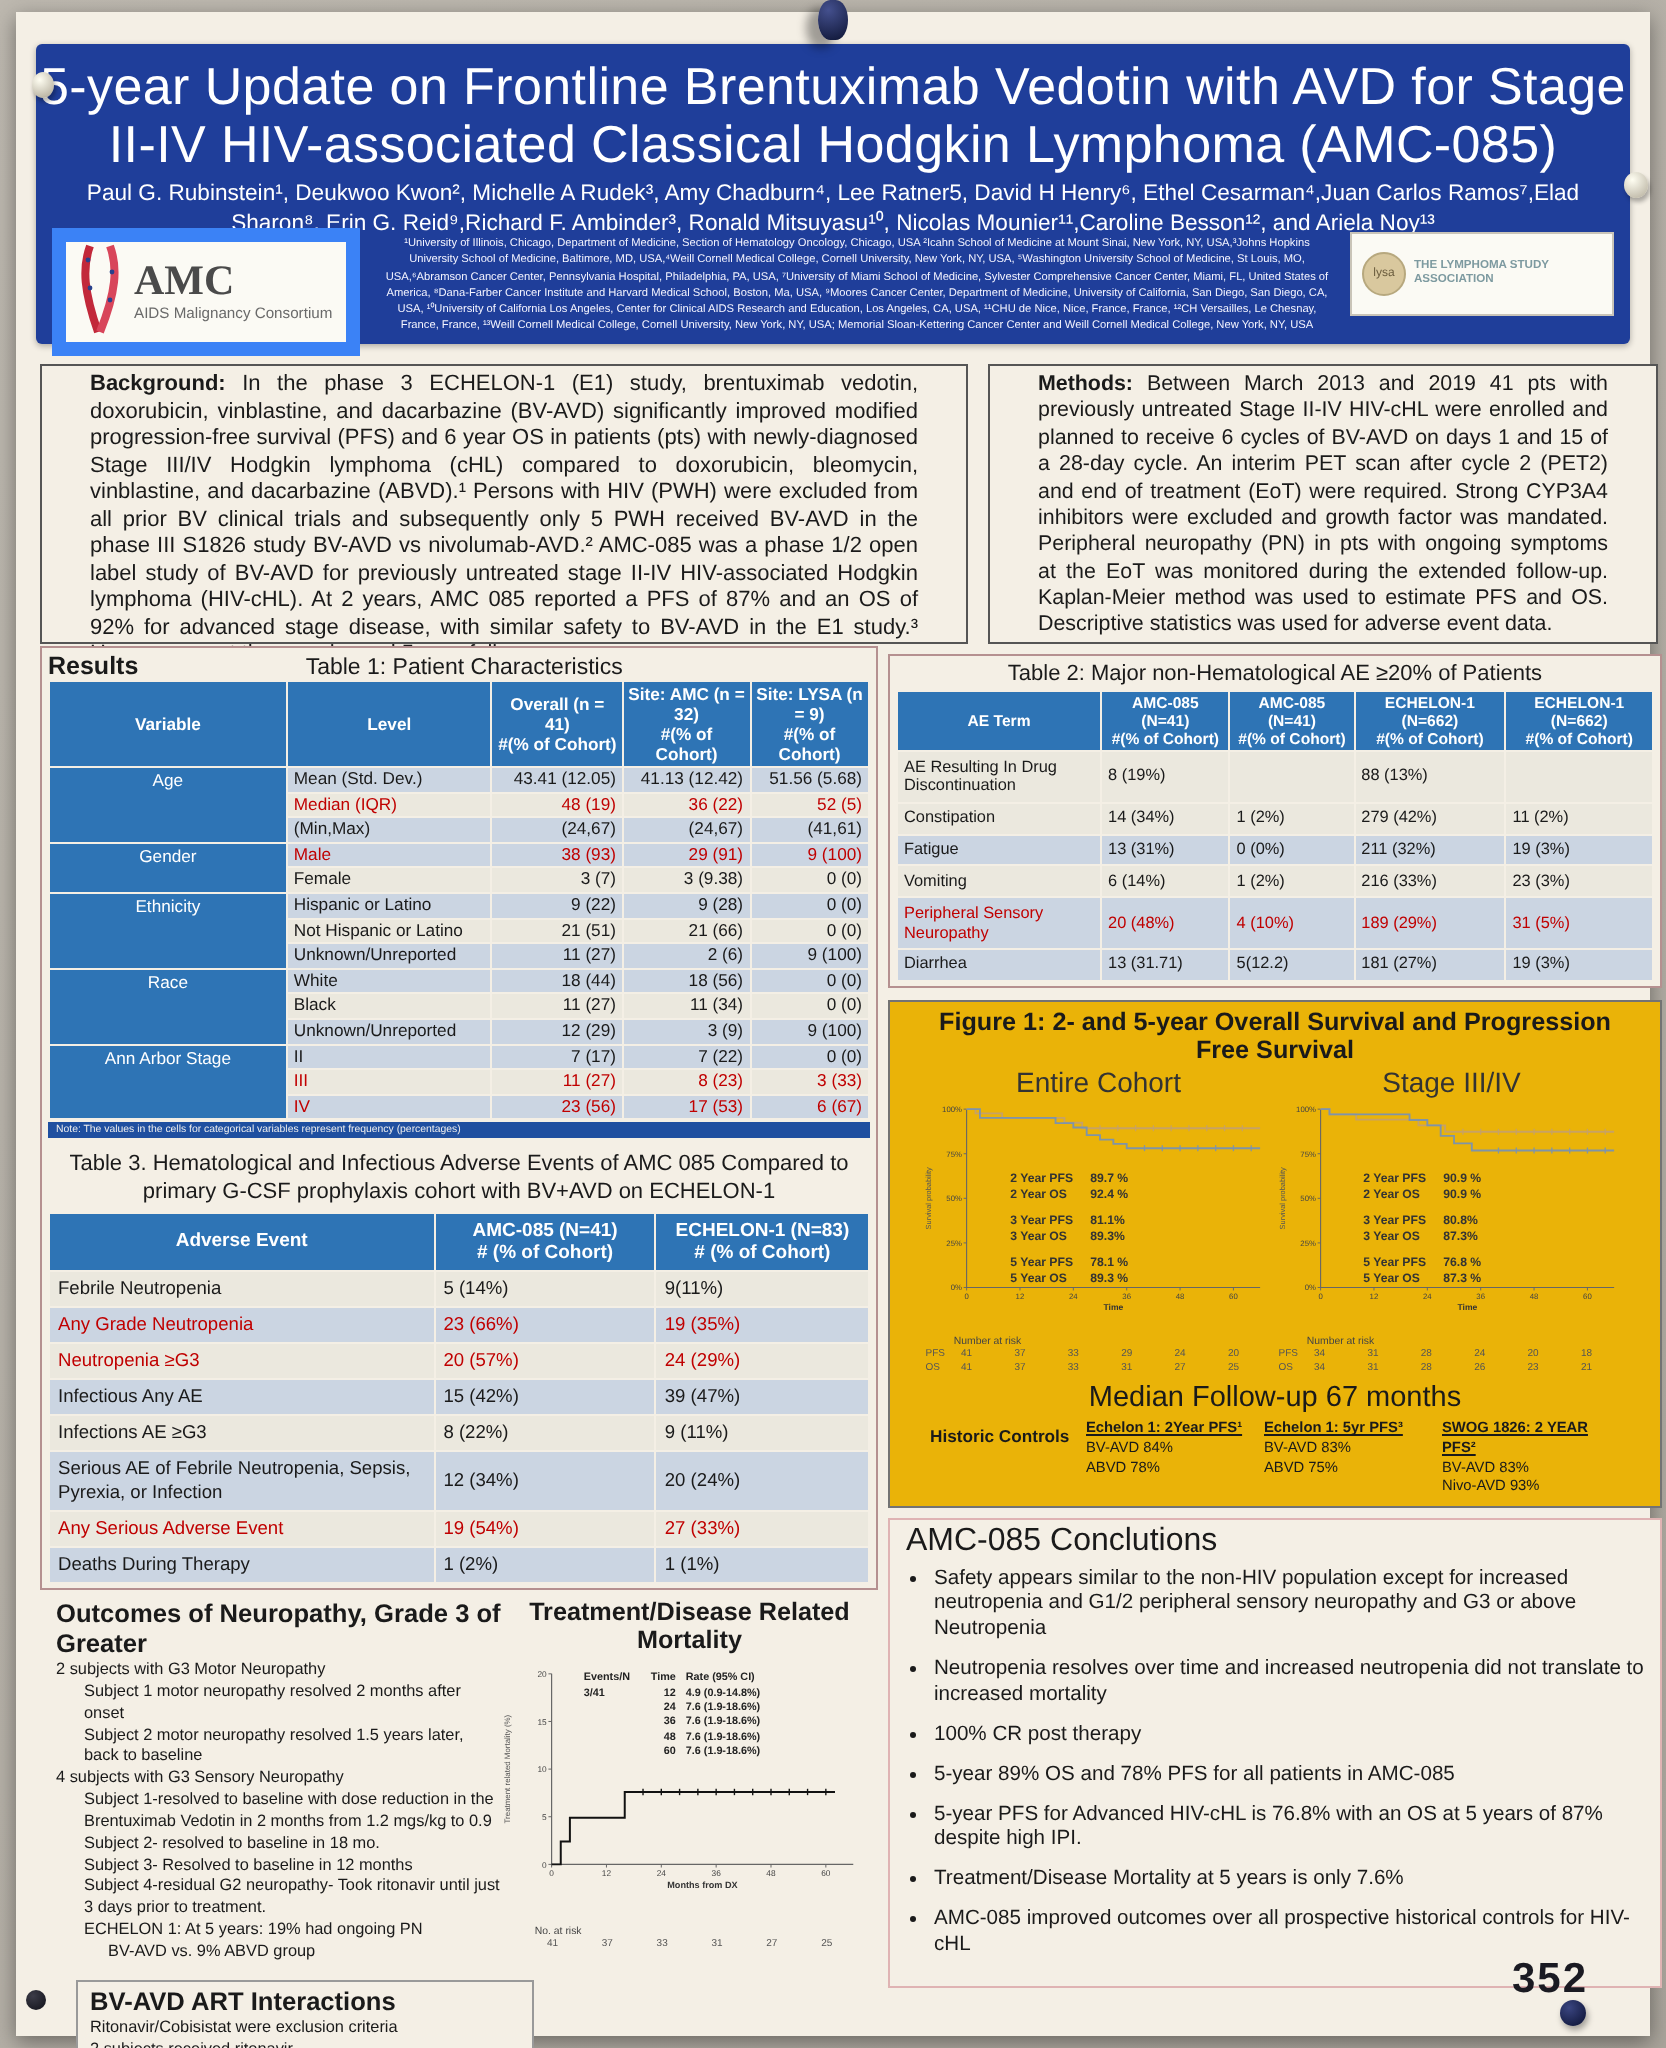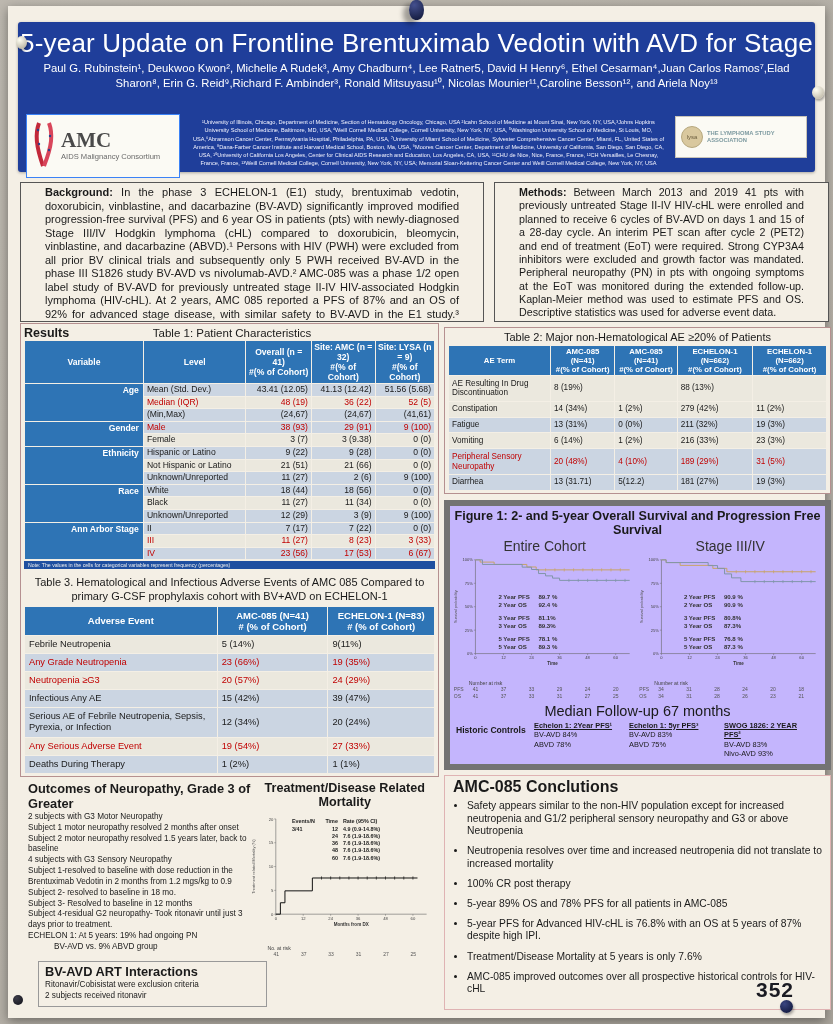--- a/index.html
+++ b/index.html
@@ -9,21 +9,21 @@
   .poster{position:absolute;left:8px;top:6px;width:817px;height:1012px;
           background:#f4efe5;box-shadow:0 3px 10px rgba(0,0,0,.4)}
   
   .header{position:absolute;left:10px;top:16px;width:797px;height:150px;background:#1f3e9a;
           border-radius:3px;color:#fff;box-shadow:0 1px 3px rgba(0,0,0,.3)}
   .title{font-size:26px;font-weight:normal;text-align:center;line-height:1.12;padding-top:7px;letter-spacing:.2px}
   .authors{font-size:11.3px;text-align:center;margin-top:3px;line-height:1.28;padding:0 16px;font-weight:500}
   .affil{position:absolute;left:172px;right:148px;bottom:5px;font-size:5.6px;line-height:1.45;
          text-align:center;color:#f4f4ff}
   .amc-card{position:absolute;left:8px;bottom:-6px;width:154px;height:64px;background:#fbfaf4;
-            border:1px solid #3b82f6;display:flex;align-items:center;padding:2px 4px;box-sizing:border-box;color:#444}
+            border:7px solid #3b82f6;display:flex;align-items:center;padding:2px 4px;box-sizing:border-box;color:#444}
   .amc-text{margin-left:4px}
   .amc-abbr{font-family:"Liberation Serif",serif;font-size:21px;font-weight:bold;color:#4a4a4a;line-height:1}
   .amc-name{font-size:7.6px;color:#6a6a6a;line-height:1.15;margin-top:2px;max-width:100px}
   .lysa-card{position:absolute;right:8px;bottom:14px;width:132px;height:42px;background:#fbfaf4;
              border:1px solid #c9c4b8;display:flex;align-items:center;padding:2px 5px;box-sizing:border-box}
   .lysa-circle{width:20px;height:20px;border-radius:50%;background:#d9c89e;border:1px solid #b7a87e;
                color:#6b5d3e;font-size:6px;display:flex;align-items:center;justify-content:center;flex:none}
   .lysa-name{font-size:5.8px;color:#7d9aa0;font-weight:bold;line-height:1.25;margin-left:4px}
   
   .box{position:absolute;border:1px solid #555;padding:3px 24px;text-align:justify;box-sizing:border-box;background:#f4efe5}
@@ -36,21 +36,21 @@
   .tbox{border:1px solid #b59090;padding:2px 3px;background:#f4efe5}
   .t2box{border:1px solid #b59090;padding:2px 3px;background:#f4efe5}
   .results-row{display:flex;align-items:baseline}
   .results-lbl{font-size:12.5px;font-weight:bold}
   .t1-title{flex:1;text-align:center;font-size:11.5px;margin-right:40px}
   
   table{border-collapse:collapse;width:100%;table-layout:fixed}
   th,td{border:1px solid #f4efe5;overflow:hidden}
   thead th{background:#2e74b5;color:#fff;font-weight:bold;text-align:center;white-space:pre-line;
            padding:1px 2px;vertical-align:middle}
-  th.varcell{background:#2e74b5;color:#fff;font-weight:bold;text-align:right;vertical-align:top;padding:1px 4px}
+  th.varcell{background:#2e74b5;color:#fff;font-weight:normal;text-align:center;vertical-align:top;padding:1px 4px}
   tr.sA td{background:#cbd5e2}
   tr.sB td{background:#ebe8de}
   tr.redrow td{color:#c00000}
   .t1 table{font-size:8.6px}
   .t1 td{padding:0 3px;text-align:right;line-height:1.35}
   .t1 td:first-of-type{text-align:left}
   .note-bar{background:#1f4fa0;color:#eee;font-size:5.2px;padding:1px 4px;margin-top:1px}
   .t3-title{font-size:11px;text-align:center;margin:7px 6px 3px;line-height:1.2}
   .t3 table{font-size:9.3px}
   .t3 td{padding:3px 4px;text-align:left;line-height:1.2}
@@ -58,73 +58,74 @@
   .t2-title{font-size:11px;text-align:center;margin:1px 0 2px}
   .t2 table{font-size:8.2px}
   .t2 td{padding:2.5px 3px;text-align:left;line-height:1.2}
   .t2 thead th{font-size:7.8px}
   
   .bottom-row{display:flex;margin-top:4px}
   .neuro{width:55%;padding-left:8px;box-sizing:border-box}
   .neuro-title{font-size:12.8px;font-weight:bold;margin-bottom:1px}
   .tline{font-size:8.2px;line-height:1.32}
   .ind0{margin-left:0}
-  .ind1{}
+  .ind1{margin-left:14px}
   .ind2{margin-left:26px}
   .art-box{border:1px solid #999;width:215px;margin-top:8px;margin-left:10px;padding:2px 6px 5px;background:#f4efe5}
   .art-title{font-size:12.8px;font-weight:bold;margin-bottom:1px}
   .mort{width:45%;position:relative}
   .mort-title{font-size:12.6px;font-weight:bold;text-align:center;margin-bottom:0}
   .mort-host,.km-host{position:relative}
   .mort-host svg,.km-host svg{display:block;width:100%;height:auto}
   .mort-legend{position:absolute;left:22%;top:6%;font-size:5.4px;font-weight:bold;color:#222;line-height:1.35}
   .mort-legend .lg-row{display:flex}
   .mort-legend .c1{width:30px}
   .mort-legend .c2{width:16px;text-align:right;margin-right:5px}
   
-  .fig-box{border:6px solid #737373;margin-top:6px;padding:3px 2px 2px;background:#c4b5fd}
+  .fig-box{border:1px solid #737373;margin-top:6px;padding:3px 16px 2px;background:#eab308}
   .fig-title{font-size:12.6px;font-weight:600;text-align:center}
   .panels{display:flex}
   .panel{width:50%}
   .panel-sub{text-align:center;font-size:14px;color:#333;margin:1px 0 0}
   .km-stats{position:absolute;left:25%;top:27%;font-size:6.1px;font-weight:bold;color:#333;line-height:1.3}
   .km-stat-row .k{display:inline-block;width:40px}
   .atrisk{position:relative;height:20px;margin-top:-3px}
   .ar-label{font-size:5.2px;color:#444;margin-left:9%}
   .ar-row{position:relative;height:7px;font-size:5px;color:#555}
   .ar-name{position:absolute;left:1%}
   .ar-num{position:absolute;transform:translateX(-50%)}
   .followup{text-align:center;font-size:14.5px;margin:3px 0 2px}
   .historic{display:flex;align-items:flex-start;padding:0 4px 3px}
   .hist-label{font-size:8.6px;font-weight:bold;width:78px;padding-top:4px}
   .hist-col{flex:1;font-size:7.4px;line-height:1.3;padding-right:4px}
   .hist-head{font-weight:bold;text-decoration:underline}
   
   .concl-box{border:1px solid #dfb3b3;margin-top:5px;padding:2px 8px 6px;background:#f4efe5}
-  .concl-title{font-size:16px;font-weight:bold}
+  .concl-title{font-size:16px;font-weight:normal}
   .concl-box ul{margin:4px 0 0;padding-left:14px}
   .concl-box li{font-size:10.3px;line-height:1.22;margin-bottom:7.5px}
   
   .pagenum{position:absolute;left:748px;top:972px;font-size:21px;font-weight:bold;color:#1a1a22;letter-spacing:1px}
   .pin{position:absolute;border-radius:50%}
   #pin-top{left:409px;top:0;width:15px;height:20px;border-radius:45%/55%;
            background:radial-gradient(circle at 35% 25%,#44508e,#0d1433);box-shadow:-6px 4px 5px rgba(0,0,0,.35)}
   #pin-tl{left:16px;top:36px;width:11px;height:13px;background:radial-gradient(circle at 35% 30%,#fffef2,#a9a290);box-shadow:1px 2px 2px rgba(0,0,0,.3)}
   #pin-tr{left:812px;top:86px;width:12px;height:13px;background:radial-gradient(circle at 35% 30%,#fffef2,#b3ac9a);box-shadow:1px 2px 2px rgba(0,0,0,.3)}
   #pin-bl{left:13px;top:995px;width:10px;height:10px;background:radial-gradient(circle at 35% 30%,#3c3c48,#101018)}
   #pin-br{left:780px;top:1000px;width:13px;height:13px;background:radial-gradient(circle at 35% 30%,#3a4580,#0a1030);box-shadow:1px 2px 3px rgba(0,0,0,.35)}
 </style>
 </head>
 <body>
 
 <div class="poster">
 
   <div class="header">
     <div class="title">
       <div>5-year Update on Frontline Brentuximab Vedotin with AVD for Stage</div>
+      <div>II-IV HIV-associated Classical Hodgkin Lymphoma (AMC-085)</div>
     </div>
     <div class="authors">Paul G. Rubinstein¹, Deukwoo Kwon², Michelle A Rudek³, Amy Chadburn⁴, Lee Ratner5, David H Henry⁶, Ethel Cesarman⁴,Juan Carlos Ramos⁷,Elad Sharon⁸, Erin G. Reid⁹,Richard F. Ambinder³, Ronald Mitsuyasu¹⁰, Nicolas Mounier¹¹,Caroline Besson¹², and Ariela Noy¹³</div>
     <div class="amc-card">
       <svg width="26" height="52" viewBox="0 0 26 52">
         <path d="M8 3 C4 14 5 26 12 46" stroke="#c2283a" stroke-width="4" fill="none"></path>
         <path d="M18 3 C22 14 21 26 13 46" stroke="#d8455a" stroke-width="4" fill="none"></path>
         <circle cx="7" cy="10" r="1.2" fill="#28408c"></circle>
           <circle cx="19" cy="16" r="1.2" fill="#28408c"></circle>
         <circle cx="8" cy="24" r="1.2" fill="#28408c"></circle>
           <circle cx="18" cy="30" r="1.2" fill="#28408c"></circle>
@@ -301,20 +302,25 @@
               </tr>
               <tr class="sB redrow">
                 <td>Neutropenia ≥G3</td>
                 <td>20 (57%)</td>
                 <td>24 (29%)</td>
               </tr>
               <tr class="sA">
                 <td>Infectious Any AE</td>
                 <td>15 (42%)</td>
                 <td>39 (47%)</td>
+              </tr>
+              <tr class="sB">
+                <td>Infections AE ≥G3</td>
+                <td>8 (22%)</td>
+                <td>9 (11%)</td>
               </tr>
               <tr class="sA">
                 <td>Serious AE of Febrile Neutropenia, Sepsis, Pyrexia, or Infection</td>
                 <td>12 (34%)</td>
                 <td>20 (24%)</td>
               </tr>
               <tr class="sB redrow">
                 <td>Any Serious Adverse Event</td>
                 <td>19 (54%)</td>
                 <td>27 (33%)</td>

